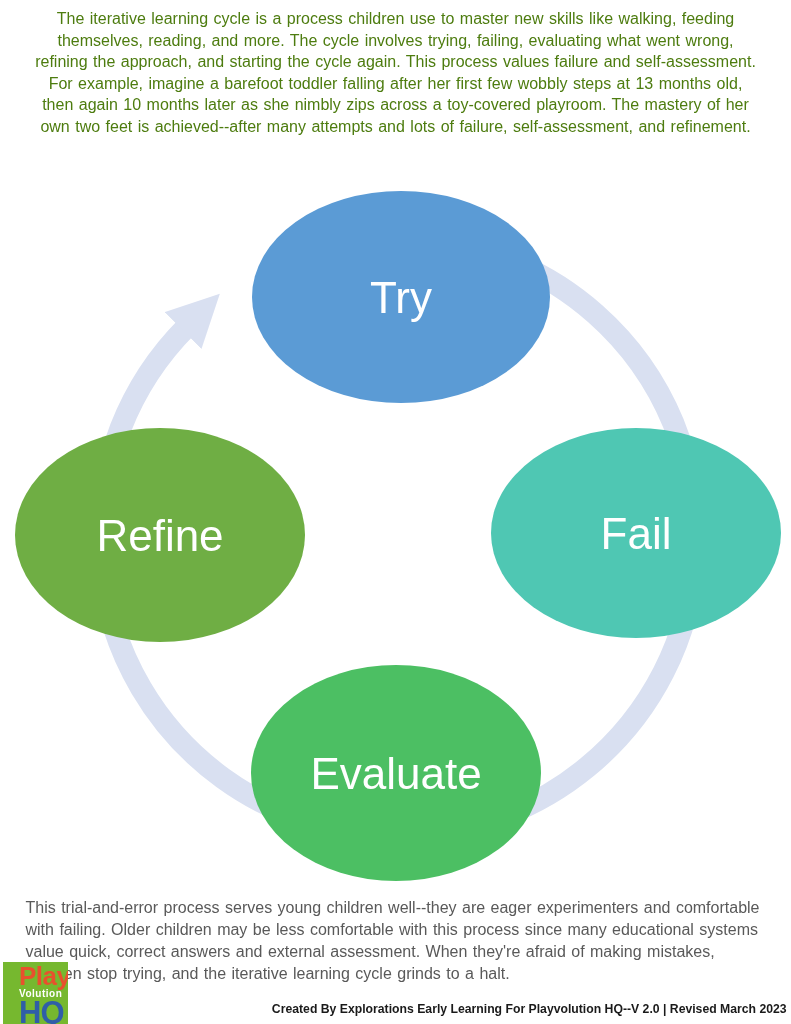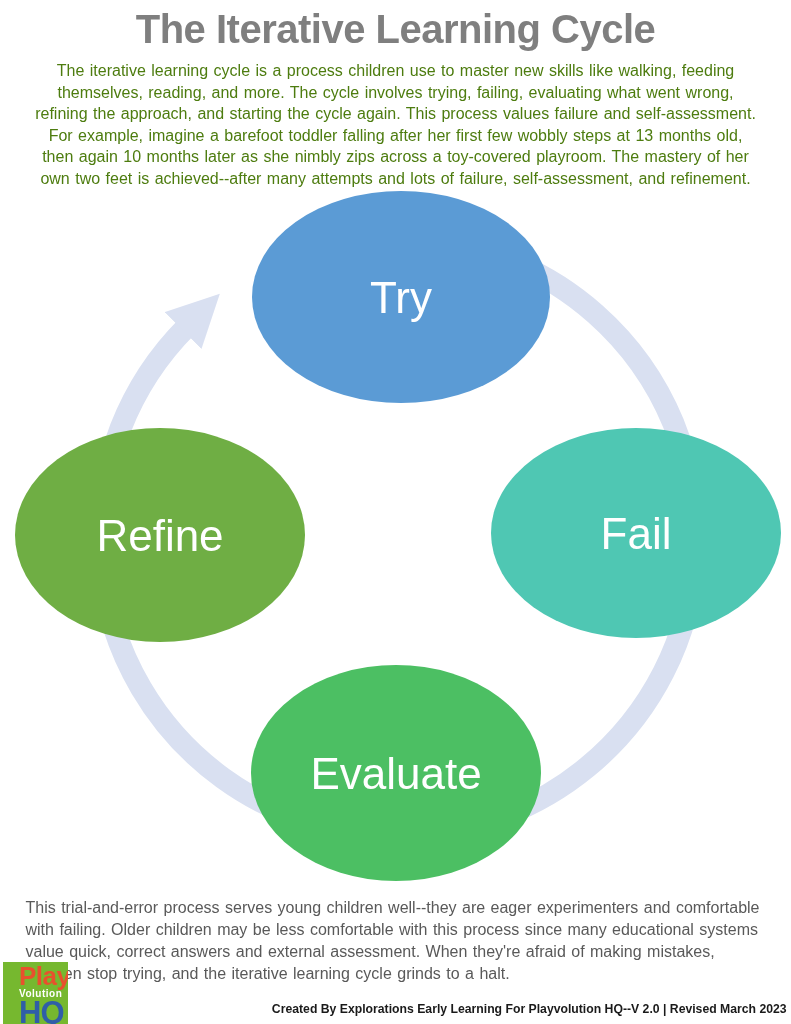--- a/index.html
+++ b/index.html
@@ -95,21 +95,20 @@
     font-weight: bold;
     line-height: 28px;
     letter-spacing: -1px;
   }
 </style>
 </head>
 <body>
 
 <div class="page">
 
-  <h1 class="title">The Iterative Learning Cycle</h1>
 
   <p class="intro">The iterative learning cycle is a process children use to master new skills like walking, feeding themselves, reading, and more. The cycle involves trying, failing, evaluating what went wrong, refining the approach, and starting the cycle again. This process values failure and self-assessment. For example, imagine a barefoot toddler falling after her first few wobbly steps at 13 months old, then again 10 months later as she nimbly zips across a toy-covered playroom. The mastery of her own two feet is achieved--after many attempts and lots of failure, self-assessment, and refinement.</p>
 
   <div class="diagram-wrap">
     <svg width="791" height="700" viewBox="0 0 791 700">
       <defs>
         <marker id="arrowhead" markerUnits="userSpaceOnUse" markerWidth="60" markerHeight="52" refX="6" refY="26" orient="auto">
           <path d="M0,0 L52,26 L0,52 Z" fill="#D9E0F1"></path>
         </marker>
       </defs>

